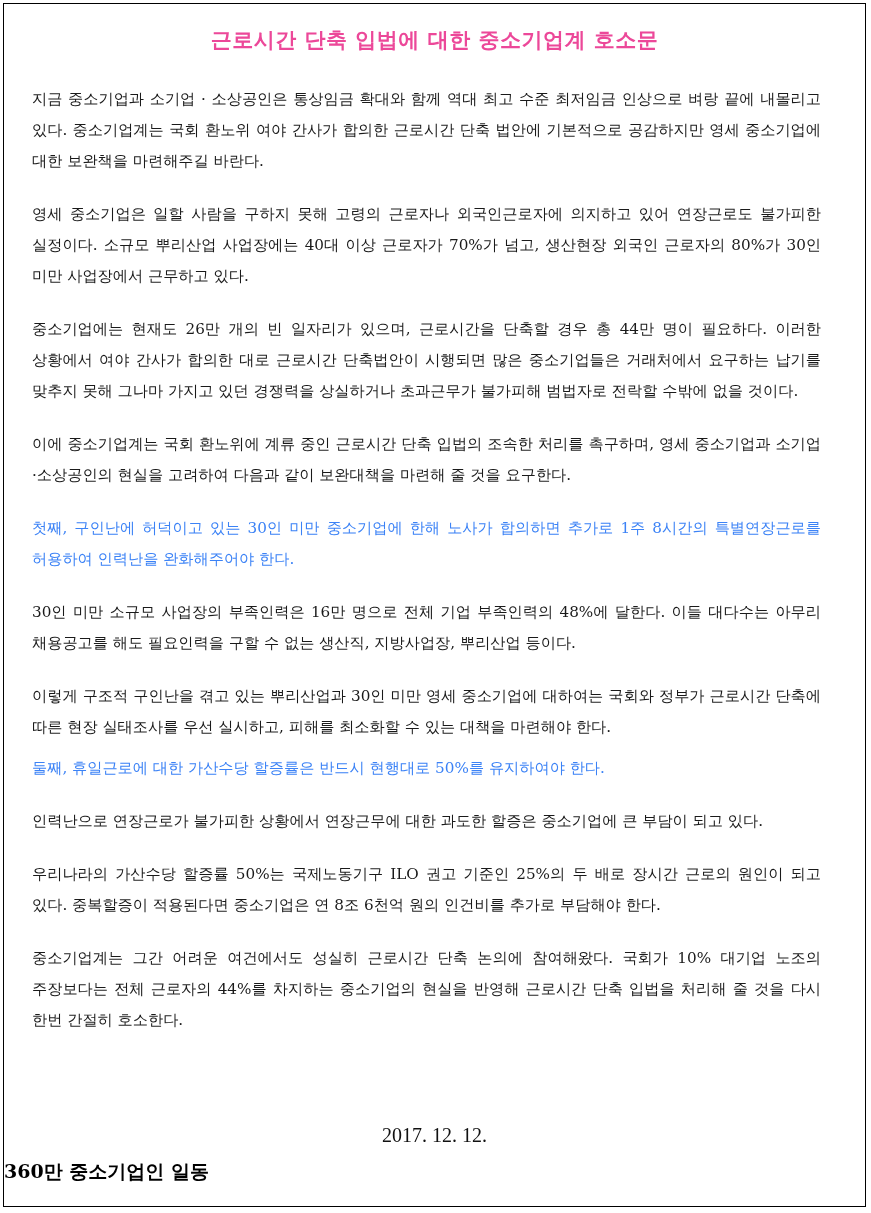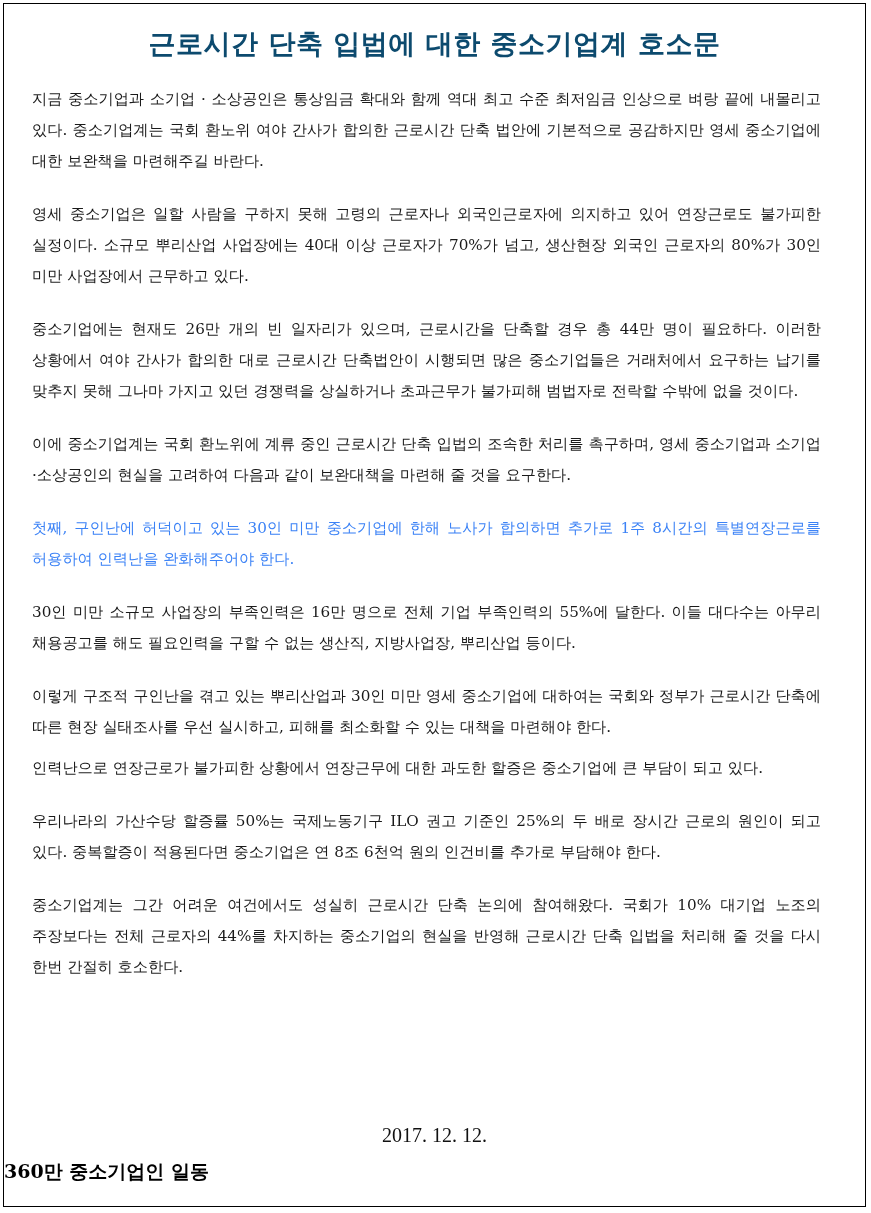--- a/index.html
+++ b/index.html
@@ -24,23 +24,23 @@
       background: #ffffff;
     }
     .title {
       position: absolute;
       left: 0;
       right: 0;
       top: 22px;
       text-align: center;
       font-family: "DejaVu Sans", "Liberation Sans", sans-serif;
       font-weight: bold;
-      font-size: 27px;
+      font-size: 21px;
       letter-spacing: 0.5px;
-      color: #0c4a6e;
+      color: #ec4899;
     }
     .body {
       position: absolute;
       left: 28px;
       right: 30px;
       top: 80px;
       font-family: "DejaVu Serif", "Liberation Serif", serif;
       font-size: 15.2px;
       line-height: 31px;
       color: #1a1a1a;
@@ -83,22 +83,23 @@
 
 <div class="frame">
   <div class="title">근로시간 단축 입법에 대한 중소기업계 호소문</div>
 
   <div class="body">
     <p class="para">지금 중소기업과 소기업 · 소상공인은 통상임금 확대와 함께 역대 최고 수준 최저임금 인상으로 벼랑 끝에 내몰리고 있다. 중소기업계는 국회 환노위 여야 간사가 합의한 근로시간 단축 법안에 기본적으로 공감하지만 영세 중소기업에 대한 보완책을 마련해주길 바란다.</p>
     <p class="para">영세 중소기업은 일할 사람을 구하지 못해 고령의 근로자나 외국인근로자에 의지하고 있어 연장근로도 불가피한 실정이다. 소규모 뿌리산업 사업장에는 40대 이상 근로자가 70%가 넘고, 생산현장 외국인 근로자의 80%가 30인 미만 사업장에서 근무하고 있다.</p>
     <p class="para">중소기업에는 현재도 26만 개의 빈 일자리가 있으며, 근로시간을 단축할 경우 총 44만 명이 필요하다. 이러한 상황에서 여야 간사가 합의한 대로 근로시간 단축법안이 시행되면 많은 중소기업들은 거래처에서 요구하는 납기를 맞추지 못해 그나마 가지고 있던 경쟁력을 상실하거나 초과근무가 불가피해 범법자로 전락할 수밖에 없을 것이다.</p>
     <p class="para">이에 중소기업계는 국회 환노위에 계류 중인 근로시간 단축 입법의 조속한 처리를 촉구하며, 영세 중소기업과 소기업·소상공인의 현실을 고려하여 다음과 같이 보완대책을 마련해 줄 것을 요구한다.</p>
     <p class="para bold">첫째, 구인난에 허덕이고 있는 30인 미만 중소기업에 한해 노사가 합의하면 추가로 1주 8시간의 특별연장근로를 허용하여 인력난을 완화해주어야 한다.</p>
-    <p class="para">30인 미만 소규모 사업장의 부족인력은 16만 명으로 전체 기업 부족인력의 55%에 달한다. 이들 대다수는 아무리 채용공고를 해도 필요인력을 구할 수 없는 생산직, 지방사업장, 뿌리산업 등이다.</p>
+    <p class="para">30인 미만 소규모 사업장의 부족인력은 16만 명으로 전체 기업 부족인력의 48%에 달한다. 이들 대다수는 아무리 채용공고를 해도 필요인력을 구할 수 없는 생산직, 지방사업장, 뿌리산업 등이다.</p>
     <p class="para tight">이렇게 구조적 구인난을 겪고 있는 뿌리산업과 30인 미만 영세 중소기업에 대하여는 국회와 정부가 근로시간 단축에 따른 현장 실태조사를 우선 실시하고, 피해를 최소화할 수 있는 대책을 마련해야 한다.</p>
+    <p class="para bold">둘째, 휴일근로에 대한 가산수당 할증률은 반드시 현행대로 50%를 유지하여야 한다.</p>
     <p class="para">인력난으로 연장근로가 불가피한 상황에서 연장근무에 대한 과도한 할증은 중소기업에 큰 부담이 되고 있다.</p>
     <p class="para">우리나라의 가산수당 할증률 50%는 국제노동기구 ILO 권고 기준인 25%의 두 배로 장시간 근로의 원인이 되고 있다. 중복할증이 적용된다면 중소기업은 연 8조 6천억 원의 인건비를 추가로 부담해야 한다.</p>
     <p class="para">중소기업계는 그간 어려운 여건에서도 성실히 근로시간 단축 논의에 참여해왔다. 국회가 10% 대기업 노조의 주장보다는 전체 근로자의 44%를 차지하는 중소기업의 현실을 반영해 근로시간 단축 입법을 처리해 줄 것을 다시 한번 간절히 호소한다.</p>
   </div>
 
   <div class="date">2017. 12. 12.</div>
   <div class="signature">360만 중소기업인 일동</div>
 </div>
 
 </body></html>

